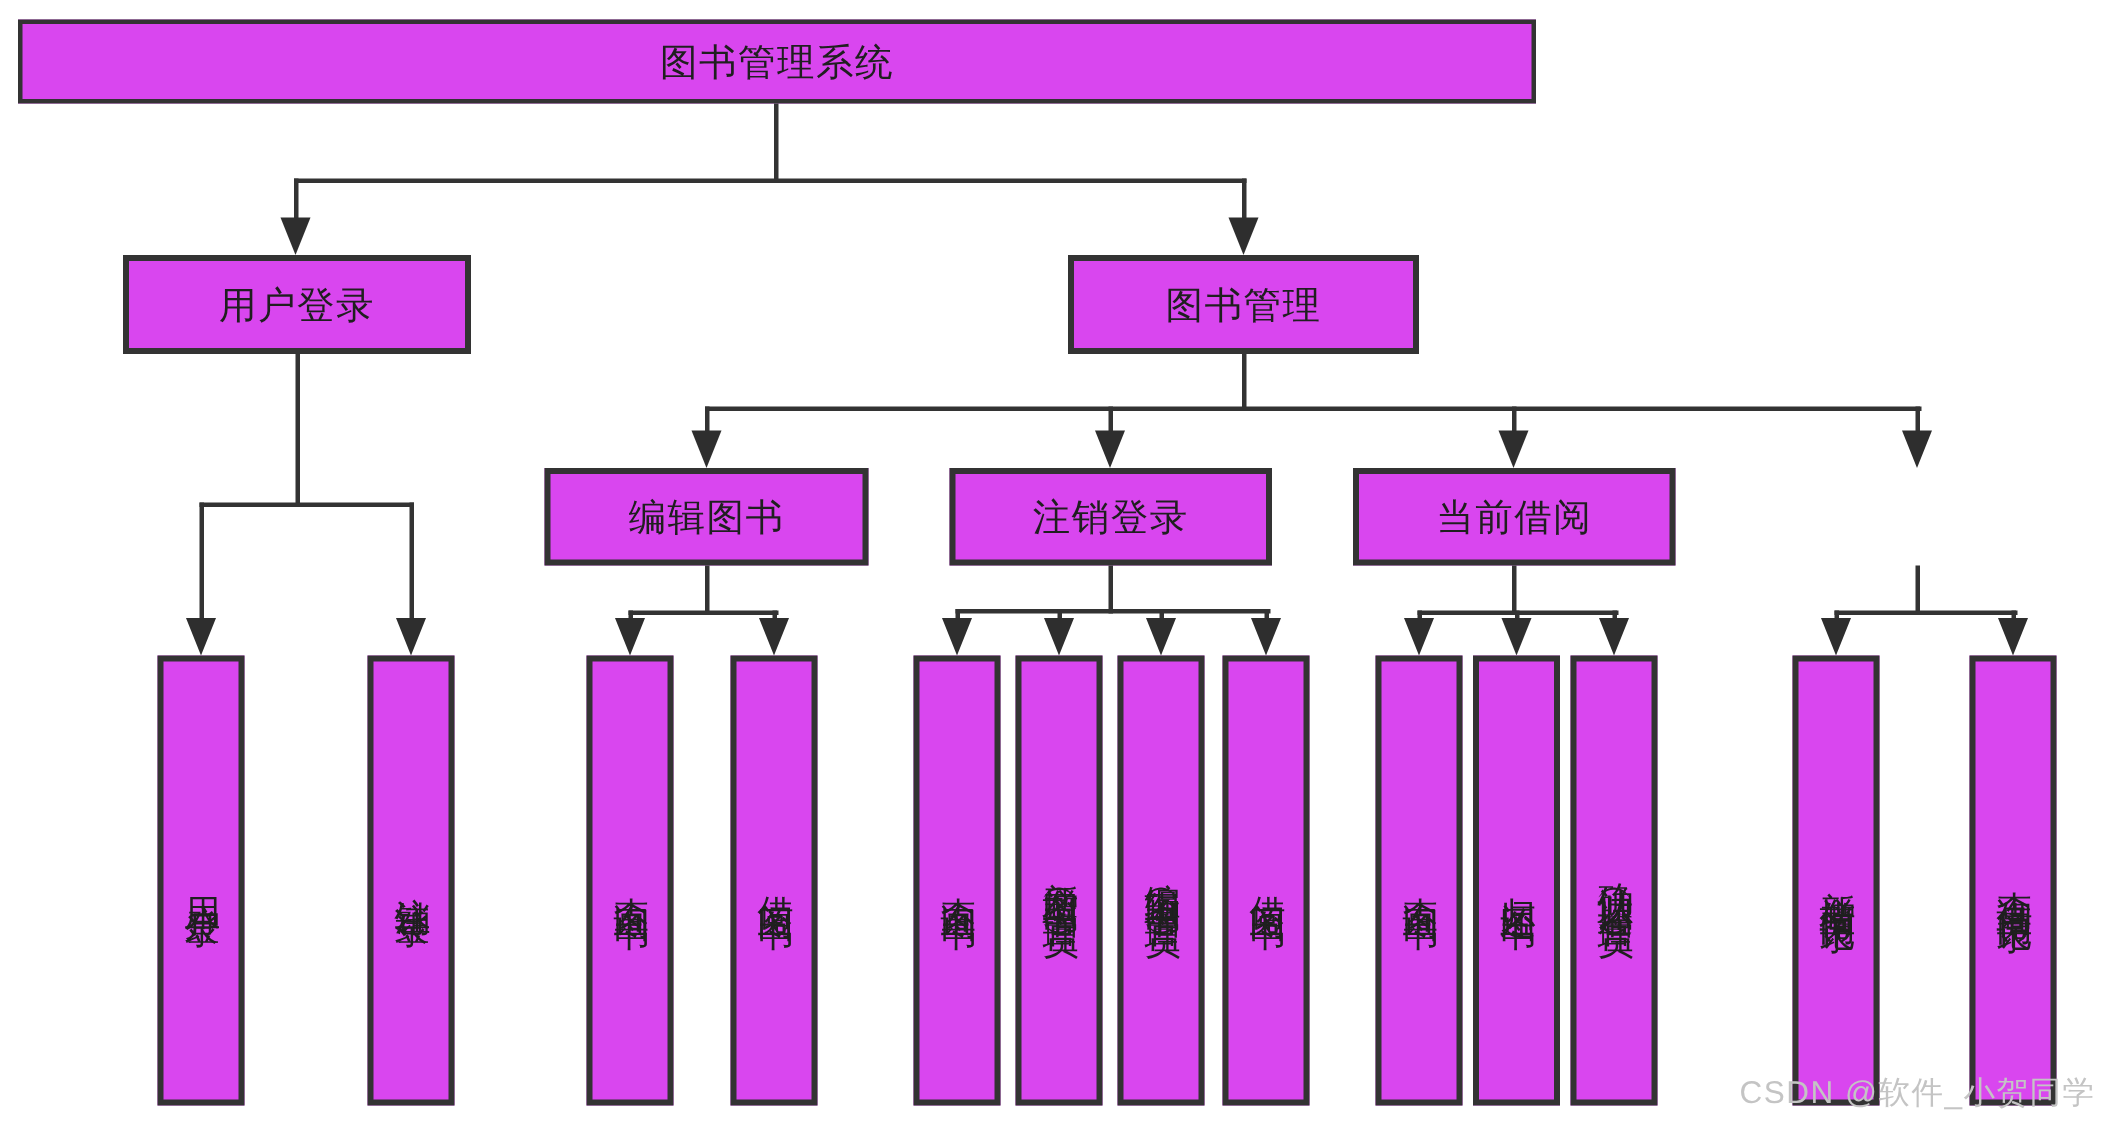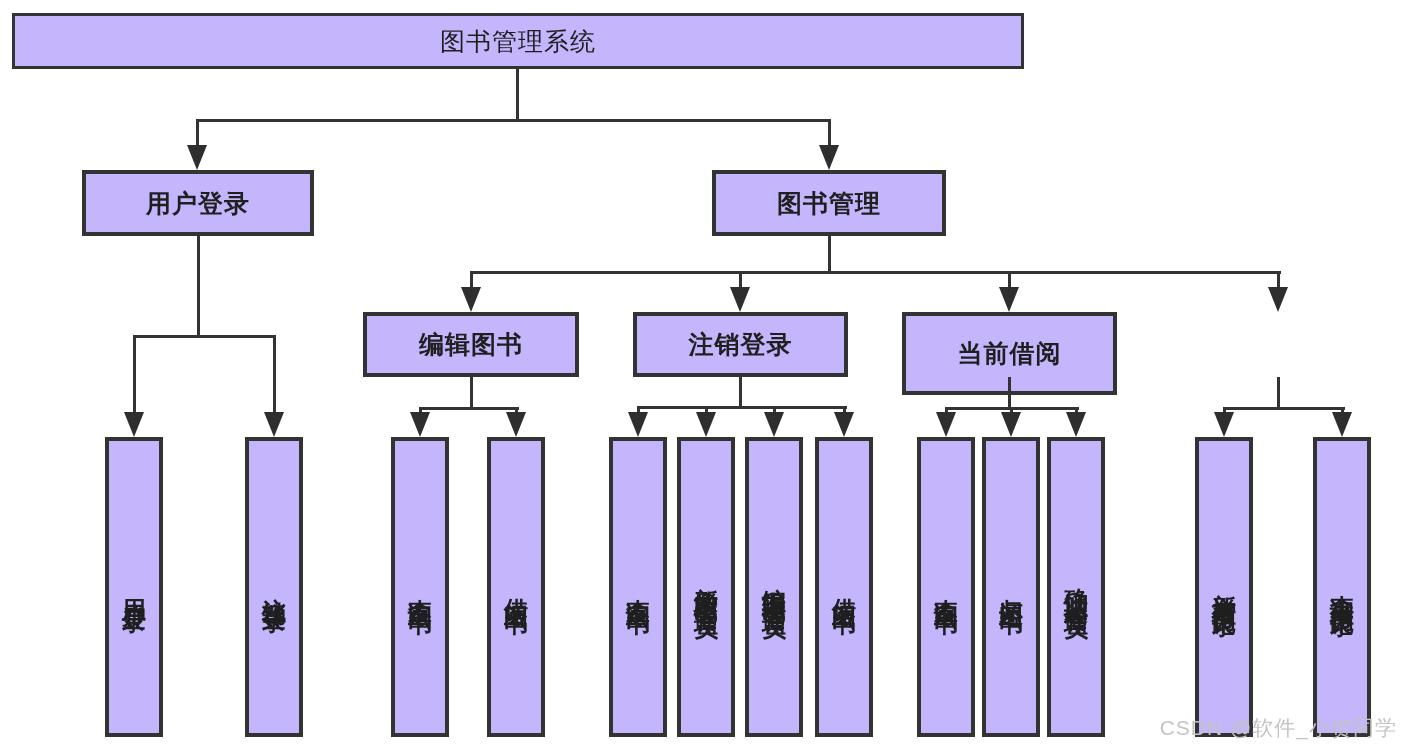--- a/index.html
+++ b/index.html
@@ -6,25 +6,25 @@
   body {
     width:1405px; height:747px; position:relative;
     background:#ffffff; overflow:hidden;
     font-family:"Liberation Sans","DejaVu Sans",sans-serif;
     color:#1f1f1f;
   }
   .stage { position:absolute; inset:0; }
 
   
   .node {
-    position:absolute; background:#c4b5fd; border:3px solid #333333;
+    position:absolute; background:#d946ef; border:3px solid #333333;
     display:flex; align-items:center; justify-content:center;
     box-sizing:border-box;
   }
-  .node.thick { border-width:4px;font-weight:bold; }
+  .node.thick { border-width:4px; }
   .node.h span { font-size:25px; letter-spacing:1px; white-space:nowrap; }
   .node.v span {
     writing-mode:vertical-lr; text-orientation:mixed;
     font-size:24px; letter-spacing:4px; line-height:1;
   }
 
   
   .line { position:absolute; background:#333333; }
   .arrow {
     position:absolute; width:0; height:0;
@@ -79,21 +79,21 @@
   <div class="arrow" style="left:999px;top:287px"></div>
   <div class="line" style="left:1277px;top:271px;width:3px;height:19px"></div>
   <div class="arrow" style="left:1268px;top:287px"></div>
 
   <div class="node h thick" style="left:363px;top:312px;width:216px;height:65px">
     <span>编辑图书</span>
   </div>
   <div class="node h thick" style="left:633px;top:312px;width:215px;height:65px">
     <span>注销登录</span>
   </div>
-  <div class="node h thick" style="left:902px;top:312px;width:215px;height:83px">
+  <div class="node h thick" style="left:902px;top:312px;width:215px;height:65px">
     <span>当前借阅</span>
   </div>
 
   <div class="line" style="left:470px;top:377px;width:3px;height:33px"></div>
   <div class="line" style="left:419px;top:407px;width:100px;height:3px"></div>
   <div class="line" style="left:419px;top:407px;width:3px;height:10px"></div>
   <div class="arrow" style="left:410px;top:412px"></div>
   <div class="line" style="left:515px;top:407px;width:3px;height:10px"></div>
   <div class="arrow" style="left:506px;top:412px"></div>
 

